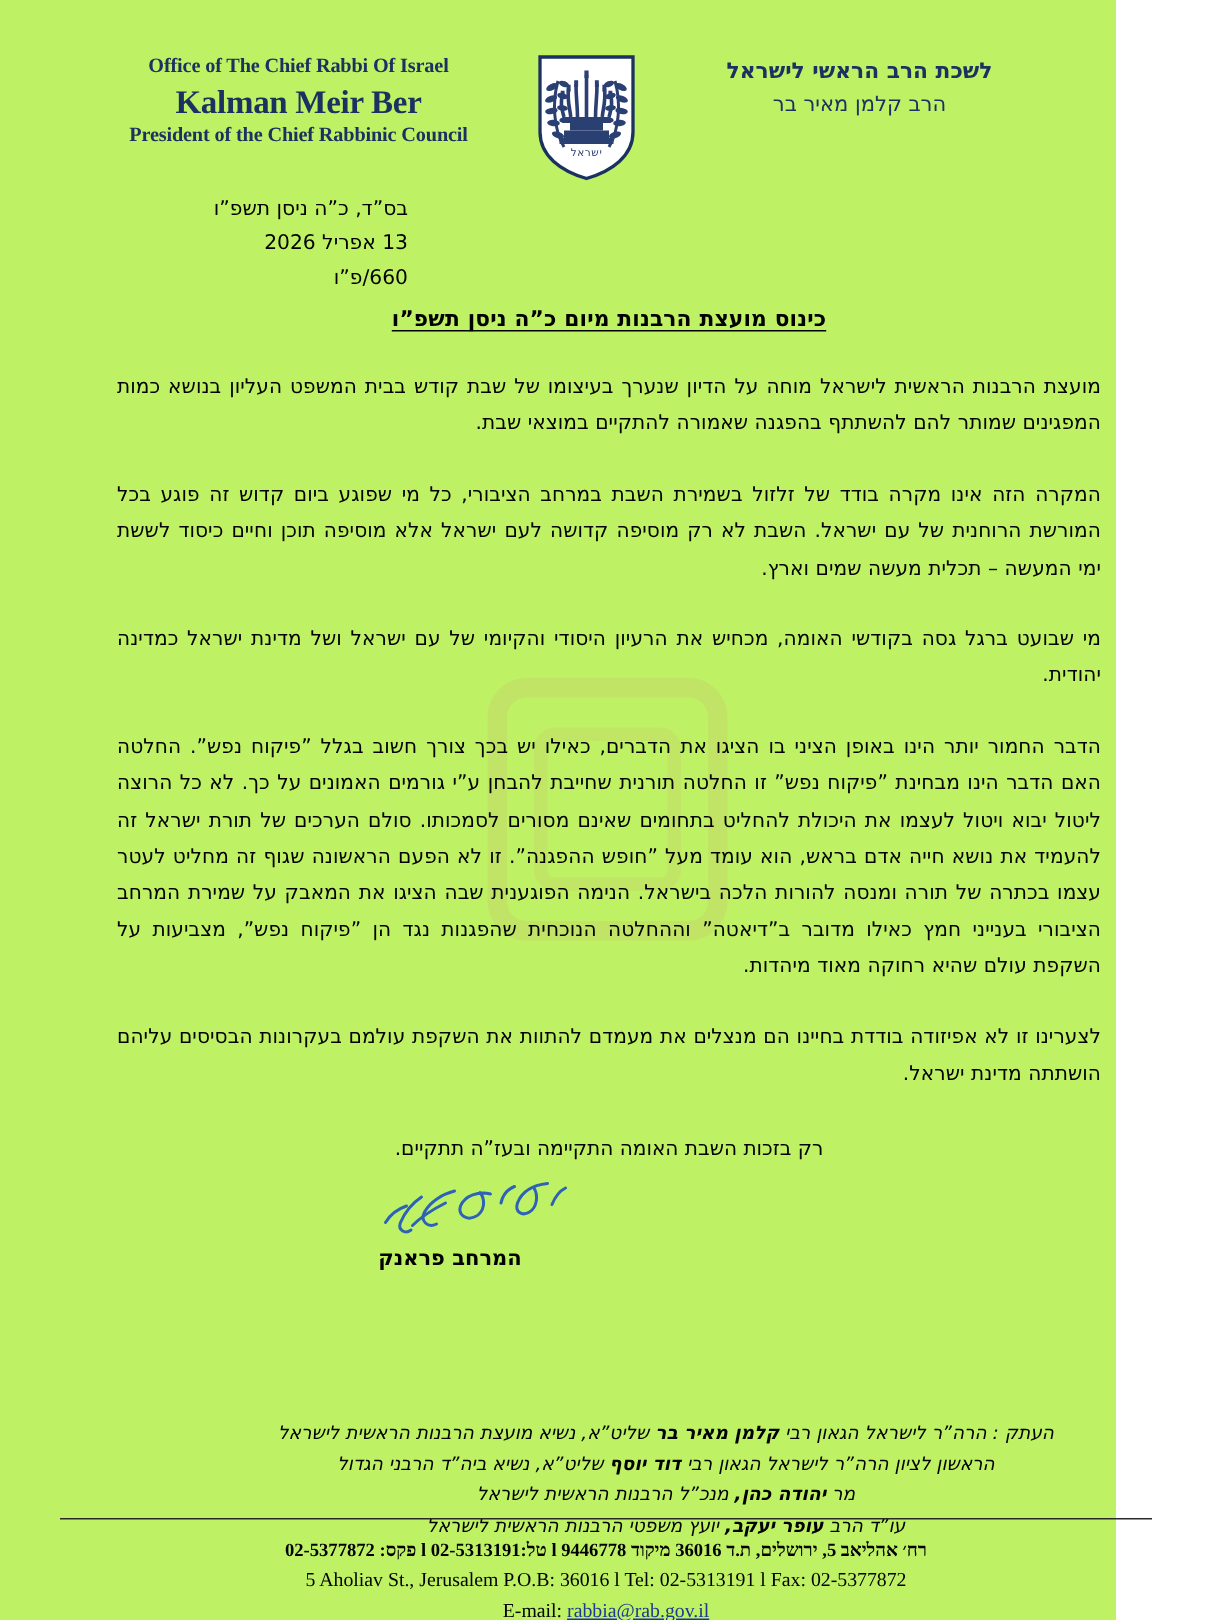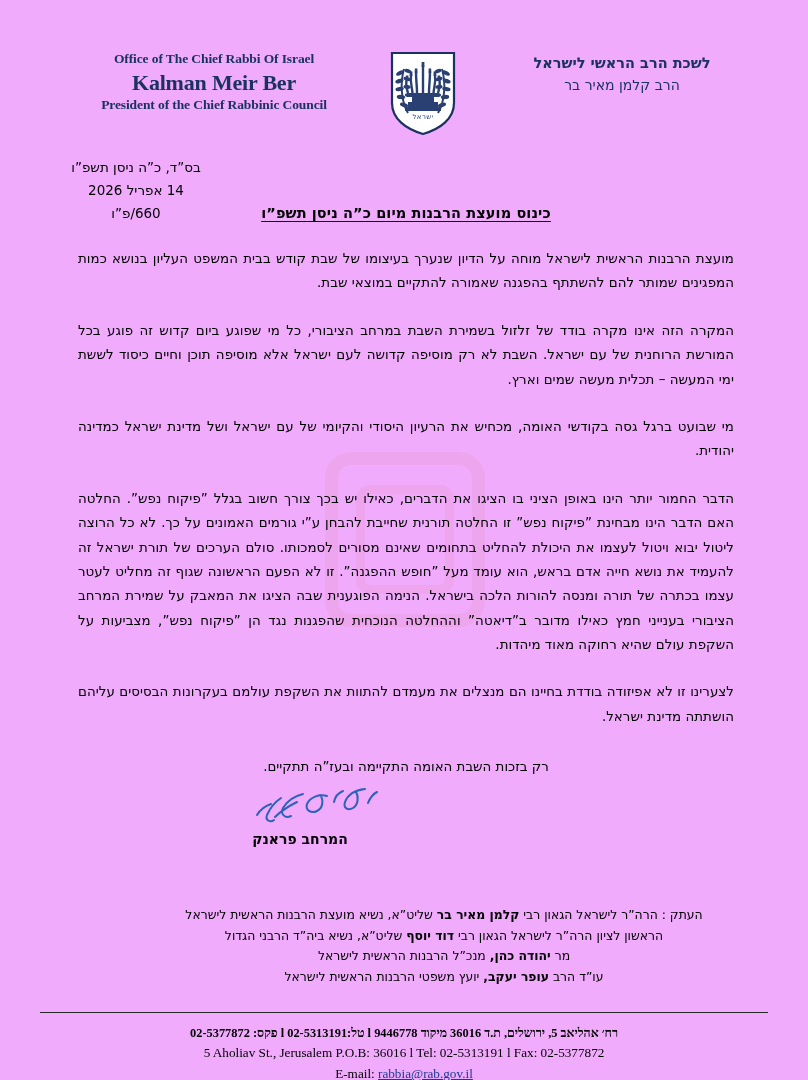--- a/index.html
+++ b/index.html
@@ -12,25 +12,25 @@
     width: 808px;
     height: 1080px;
     position: relative;
     overflow: hidden;
     font-family: "Liberation Serif", "DejaVu Serif", serif;
     color: #000000;
   }
 
   .page {
     position: relative;
-    width: 808px;
+    width: 744px;
     height: 1080px;
     box-sizing: border-box;
-    padding: 17px;
-    background: #f0abfc;
+    padding: 2px;
+    background: #bef264;
   }
 
   
   .watermark {
     position: absolute;
     left: 325px;
     top: 452px;
     width: 160px;
     height: 175px;
     border: 13px solid rgba(224, 120, 120, 0.115);
@@ -119,26 +119,25 @@
   }
 
   
   .dateblock {
     position: absolute;
     left: 0;
     top: 128px;
     width: 272px;
     z-index: 2;
     direction: rtl;
-    text-align: center;
+    text-align: right;
     font-family: "DejaVu Sans", "Liberation Sans", sans-serif;
     font-size: 13.5px;
     line-height: 1.72;
     color: #000;
-    margin-top: 28px;
   }
 
   
   .content {
     position: absolute;
     left: 0;
     top: 205px;
     width: 808px;
     z-index: 2;
     direction: rtl;
@@ -200,30 +199,31 @@
   .sig-role {
     font-size: 13.2px;
     font-weight: 400;
     line-height: 1.55;
   }
 
   
   .cc {
     position: absolute;
     left: 0;
-    top: 905px;
+    top: 945px;
     width: 808px;
     z-index: 2;
     direction: rtl;
     box-sizing: border-box;
     padding: 0 60px 0 140px;
     text-align: center;
     font-family: "DejaVu Sans", "Liberation Sans", sans-serif;
     font-size: 12.4px;
     line-height: 1.66;
+    font-style: italic;
   }
   .cc b { font-weight: 700; }
 
   
   .footer {
     position: absolute;
     left: 0;
     top: 1012px;
     width: 808px;
     z-index: 2;
@@ -340,21 +340,21 @@
     </div>
 
     <div class="lh-he">
       <div class="h1">לשכת הרב הראשי לישראל</div>
       <div class="h2">הרב קלמן מאיר בר</div>
     </div>
   </div>
 
   <div class="dateblock">
     <div>בס”ד, כ”ה ניסן תשפ”ו</div>
-    <div>14 אפריל 2026</div>
+    <div>13 אפריל 2026</div>
     <div>660/פ”ו</div>
   </div>
 
   <div class="content">
     <div class="doc-title">כינוס מועצת הרבנות מיום כ”ה ניסן תשפ”ו</div>
 
     <p class="para">מועצת הרבנות הראשית לישראל מוחה על הדיון שנערך בעיצומו של שבת קודש בבית המשפט העליון בנושא כמות המפגינים שמותר להם להשתתף בהפגנה שאמורה להתקיים במוצאי שבת.</p>
     <p class="para">המקרה הזה אינו מקרה בודד של זלזול בשמירת השבת במרחב הציבורי, כל מי שפוגע ביום קדוש זה פוגע בכל המורשת הרוחנית של עם ישראל. השבת לא רק מוסיפה קדושה לעם ישראל אלא מוסיפה תוכן וחיים כיסוד לששת ימי המעשה – תכלית מעשה שמים וארץ.</p>
     <p class="para">מי שבועט ברגל גסה בקודשי האומה, מכחיש את הרעיון היסודי והקיומי של עם ישראל ושל מדינת ישראל כמדינה יהודית.</p>
     <p class="para">הדבר החמור יותר הינו באופן הציני בו הציגו את הדברים, כאילו יש בכך צורך חשוב בגלל ”פיקוח נפש”. החלטה האם הדבר הינו מבחינת ”פיקוח נפש” זו החלטה תורנית שחייבת להבחן ע”י גורמים האמונים על כך. לא כל הרוצה ליטול יבוא ויטול לעצמו את היכולת להחליט בתחומים שאינם מסורים לסמכותו. סולם הערכים של תורת ישראל זה להעמיד את נושא חייה אדם בראש, הוא עומד מעל ”חופש ההפגנה”. זו לא הפעם הראשונה שגוף זה מחליט לעטר עצמו בכתרה של תורה ומנסה להורות הלכה בישראל. הנימה הפוגענית שבה הציגו את המאבק על שמירת המרחב הציבורי בענייני חמץ כאילו מדובר ב”דיאטה” וההחלטה הנוכחית שהפגנות נגד הן ”פיקוח נפש”, מצביעות על השקפת עולם שהיא רחוקה מאוד מיהדות.</p>

